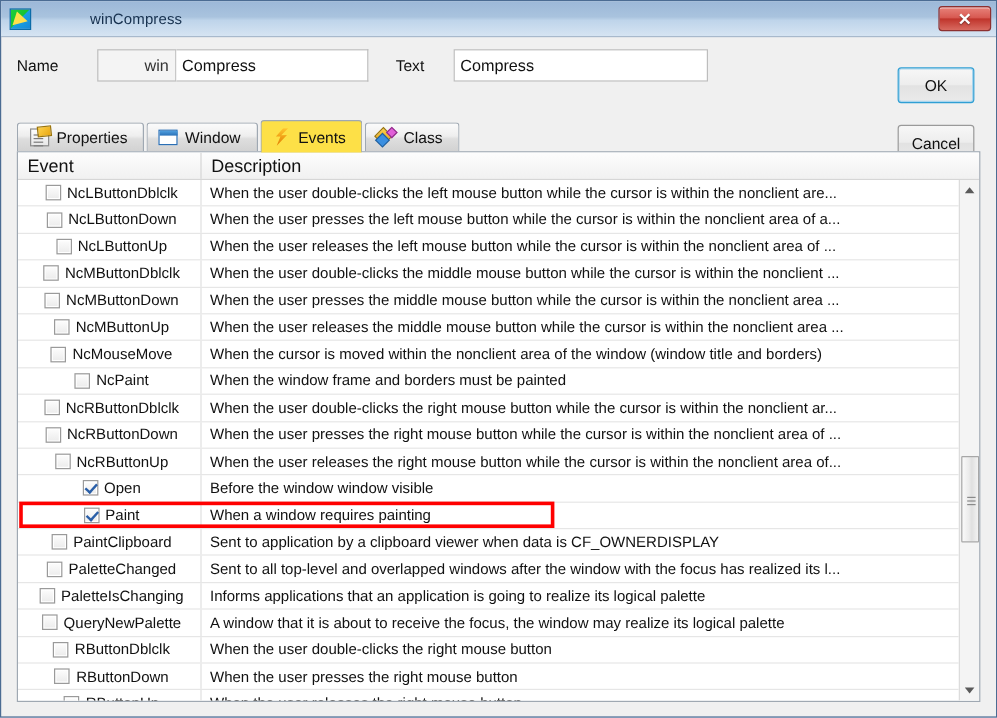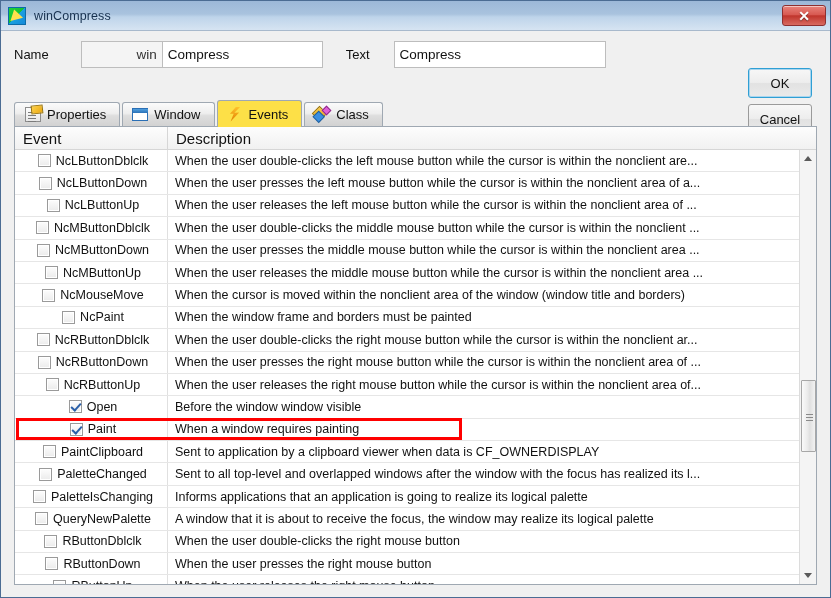--- a/index.html
+++ b/index.html
@@ -23,20 +23,21 @@
 
   
   #titlebar {
     height: 30px;
     flex: 0 0 30px;
     background: linear-gradient(to bottom, #9cb8d8 0%, #a9c3de 45%, #bed4ea 55%, #d6e4f2 100%);
     border-bottom: 1px solid #a8b9cc;
     display: flex; align-items: center;
     position: relative;
     padding-left: 7px;
+    gap: 41px;
   }
   #title-icon {
     width: 18px; height: 18px;
     position: relative;
     background: linear-gradient(135deg,#1fd13a 0%, #17c232 48%, #1aa0e0 49%, #1589d8 100%);
     border: 1px solid #0c6ca8;
     flex: 0 0 18px;
   }
   #title-icon::after {
     content: "";
@@ -93,38 +94,38 @@
     font-size: 13.5px;
     color: #111;
     display: flex; align-items: center;
     padding: 0 5px;
   }
   .textbox.readonly {
     background: #f4f4f4;
     color: #333;
     justify-content: flex-end;
   }
-  #name-prefix { width: 82px; margin-left: 32px; }
+  #name-prefix { width: 66px; margin-left: 32px; }
   #name-value  { width: 160px; border-left: none; }
   #text-label  { margin-left: 23px; }
   #text-value  { width: 212px; margin-left: 24px; }
 
   #btn-ok, #btn-cancel {
     position: absolute;
     right: 18px;
     width: 64px; height: 30px;
     font-size: 13px;
     color: #111;
     display: flex; align-items: center; justify-content: center;
     background: linear-gradient(to bottom, #f7f7f7 0%, #ededed 48%, #e2e2e2 52%, #eaeaea 100%);
     border-radius: 3px;
     cursor: pointer;
   }
   #btn-ok {
-    top: 37px;
+    top: 25px;
     border: 1px solid #2f9fd4;
     box-shadow: 0 0 0 1px #a9d5ee inset;
   }
   #btn-cancel {
     top: 73px;
     border: 1px solid #9a9a9a;
   }
 
   
   #tabstrip {

